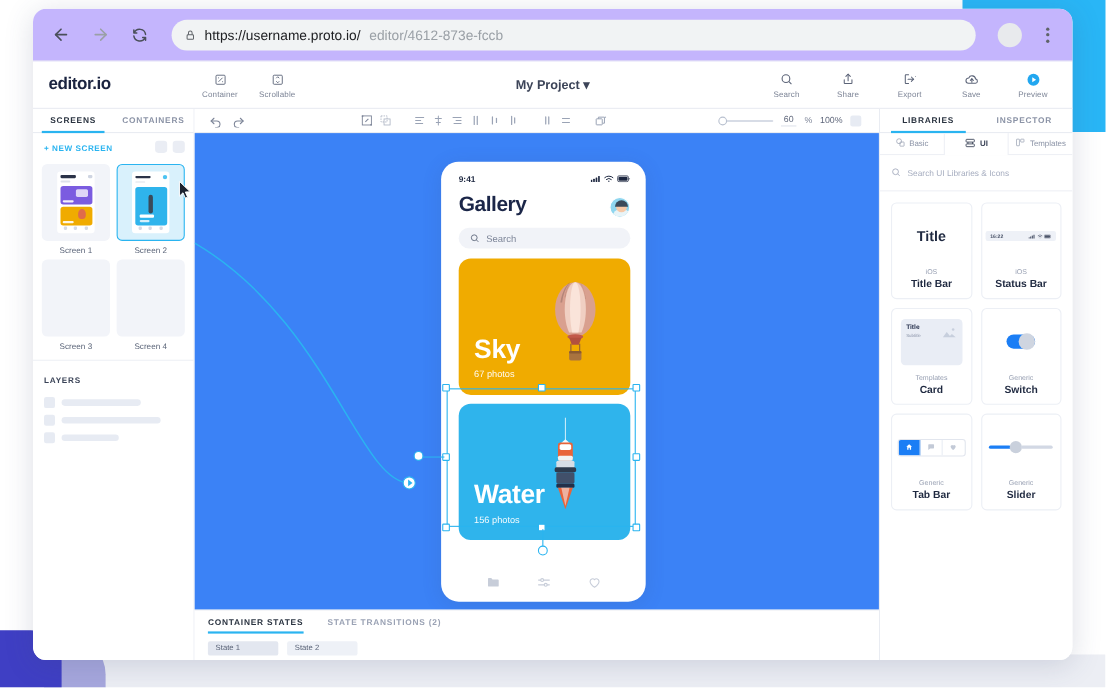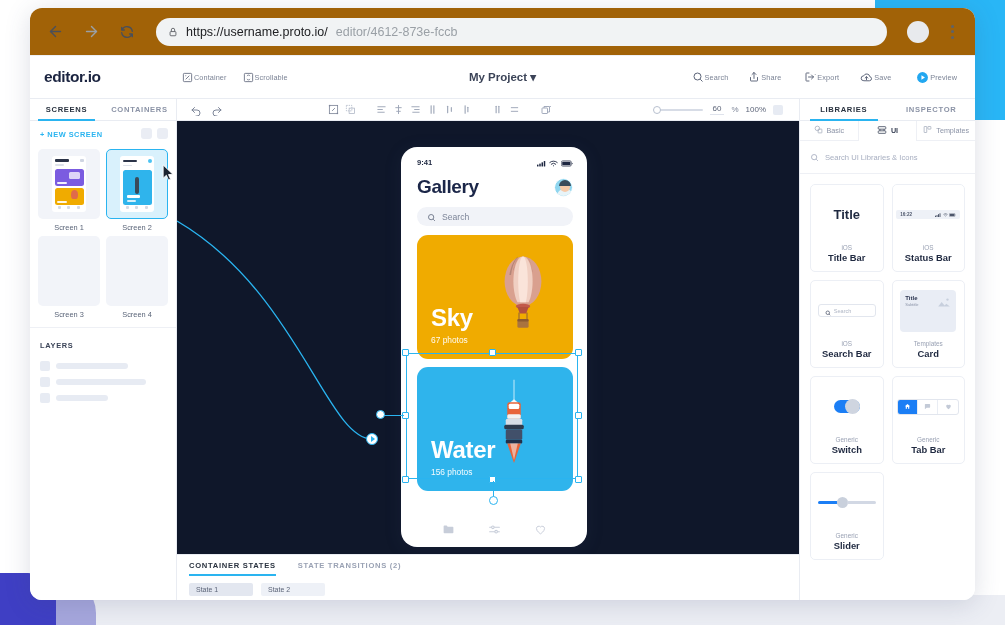--- a/index.html
+++ b/index.html
@@ -30,21 +30,21 @@
   }
 
   
   .browser {
     position:absolute; left:30px; top:8px; width:945px; height:592px;
     background:#fff; border-radius:12px;
     box-shadow:0 4px 26px rgba(60,70,110,.18);
     overflow:hidden;
   }
   .chrome-bar {
-    height:48px; background:#a16207; display:flex; align-items:center;
+    height:48px; background:#c4b5fd; display:flex; align-items:center;
     padding:0 14px; gap:14px; border-bottom:1px solid #eef0f4;
   }
   .nav-btn { width:22px; height:22px; display:flex; align-items:center; justify-content:center; color:#4a4f5a; cursor:pointer;}
   .nav-btn svg { display:block; }
   .omnibox {
     flex:1; height:28px; background:#f1f3f4; border-radius:14px;
     display:flex; align-items:center; padding:0 12px; gap:8px;
     font-size:12.5px; color:#202124; margin-left:4px; margin-right:6px;
   }
   .lock { color:#5f6368; display:flex; }
@@ -54,21 +54,21 @@
   .kebab i { width:3px; height:3px; border-radius:50%; background:#5f6368; display:block;}
 
   
   .app-header {
     height:43px; background:#fff; display:flex; align-items:center;
     border-bottom:1px solid #e9ecf2; padding:0 14px; position:relative;
   }
   .logo { font-size:15.5px; font-weight:700; color:#1b2440; letter-spacing:-.4px; width:120px;}
   .hdr-tools { display:flex; gap:16px; margin-left:18px; }
   .tool {
-    display:flex; align-items:center; gap:1px;
+    display:flex; flex-direction:column; align-items:center; gap:1px;
     cursor:pointer; min-width:36px;
   }
   .tool .ic { color:#5c6478; display:flex; align-items:center; justify-content:center; height:15px;}
   .tool .lb { font-size:7.3px; color:#7c8496; letter-spacing:.1px;}
   .proj-title {
     position:absolute; left:50%; transform:translateX(-50%);
     font-size:11.5px; color:#3c4458; font-weight:600; cursor:pointer;
   }
   .hdr-right { margin-left:auto; display:flex; gap:20px; align-items:flex-start; padding-right:4px;}
 
@@ -124,34 +124,34 @@
   .tb-spacer { flex:1; }
   .zoom-wrap { display:flex; align-items:center; gap:7px; }
   .slider-track { width:48px; height:2px; background:#d7dce6; border-radius:2px; position:relative; cursor:pointer;}
   .slider-knob { position:absolute; left:-2px; top:-3px; width:8px; height:8px; border-radius:50%; background:#fff; border:1.4px solid #b8c0cf;}
   .zoom-val { font-size:8px; color:#5d6579; border-bottom:1px solid #dfe3ec; padding:0 3px 1px;}
   .zoom-pct { font-size:8px; color:#7d8598;}
   .zoom-100 { font-size:8px; color:#5d6579;}
   .fit-btn { width:10px; height:10px; background:#e7ebf3; border-radius:2px; cursor:pointer;}
 
   .canvas {
-    flex:1; position:relative; background:#0f172a; overflow:hidden;
+    flex:1; position:relative; background:#3b82f6; overflow:hidden;
   }
 
   
   .phone {
     position:absolute; left:224px; top:26px; width:186px; height:400px;
     background:#fff; border-radius:16px;
     box-shadow:0 3px 18px rgba(60,70,110,.14);
     padding:9px 0 0; display:flex; flex-direction:column; overflow:hidden;
   }
   .status-bar { display:flex; align-items:center; justify-content:space-between; padding:0 14px 0 16px; height:12px;}
   .st-time { font-size:7.6px; font-weight:700; color:#1d2740;}
   .st-icons { display:flex; align-items:center; gap:3px; color:#1d2740;}
-  .title-row { display:flex; align-items:center; justify-content:space-between; padding:8px 14px 0 16px;}
+  .title-row { display:flex; align-items:flex-end; justify-content:space-between; padding:8px 14px 0 16px;}
   .gal-title { font-size:19px; font-weight:700; color:#1b2648; letter-spacing:-.4px;}
   .avatar-img {
     width:19px; height:19px; border-radius:50%; overflow:hidden;
     background:#8fd6ef; position:relative; border:1px solid #fff;
   }
   .av-face { position:absolute; left:4.5px; top:3px; width:10px; height:10px; border-radius:50%; background:#f6c9a8;}
   .av-hair { position:absolute; left:3.5px; top:1.5px; width:12px; height:6px; border-radius:6px 6px 0 0; background:#3a4a5a;}
   .av-body { position:absolute; left:1.5px; bottom:0; width:16px; height:7px; border-radius:8px 8px 0 0; background:#e8f4f8;}
   .search-pill {
     margin:9px 14px 0 16px; height:19px; background:#f1f3f8; border-radius:10px;
@@ -810,35 +810,20 @@
                       <rect x="0.7" y="0.7" width="20" height="10.6" rx="3" fill="none" stroke="#4d566b" stroke-width="1.4"></rect>
                       <rect x="2.4" y="2.4" width="16.6" height="7.2" rx="1.8" fill="#4d566b"></rect>
                     </svg>
                 </span>
               </div>
             </div>
             <div class="lib-cat">iOS</div>
             <div class="lib-name">Status Bar</div>
           </div>
 
-          <div class="lib-card">
-            <div class="lib-preview">
-              <div class="pv-search">
-                <span>
-                  <svg width="6" height="6" viewBox="0 0 24 24" fill="none" stroke="#4d566b" stroke-width="3">
-                      <circle cx="11" cy="11" r="7"></circle>
-                      <line x1="16.5" y1="16.5" x2="21" y2="21"></line>
-                    </svg>
-                </span>
-                <span class="t">Search</span>
-              </div>
-            </div>
-            <div class="lib-cat">iOS</div>
-            <div class="lib-name">Search Bar</div>
-          </div>
 
           <div class="lib-card">
             <div class="lib-preview">
               <div class="pv-card">
                 <svg style="position:absolute;right:5px;top:7px" width="14" height="11" viewBox="0 0 24 18">
                   <circle cx="18" cy="4" r="2" fill="#c7cfdd"></circle>
                     <path d="M2 16l6-8 5 6 3-3 6 5z" fill="#c7cfdd"></path>
                 </svg>
                 <div class="t1">Title</div>
                 <div class="t2">Subtitle</div>

